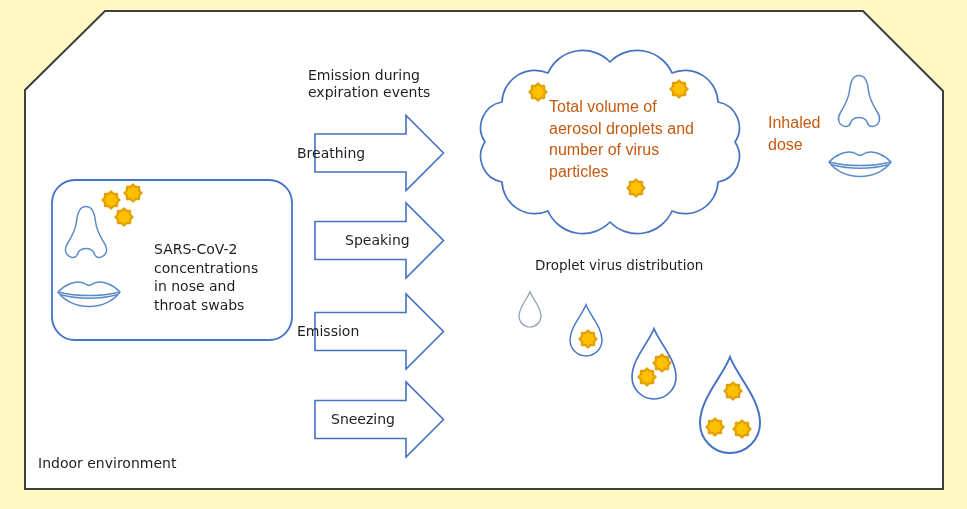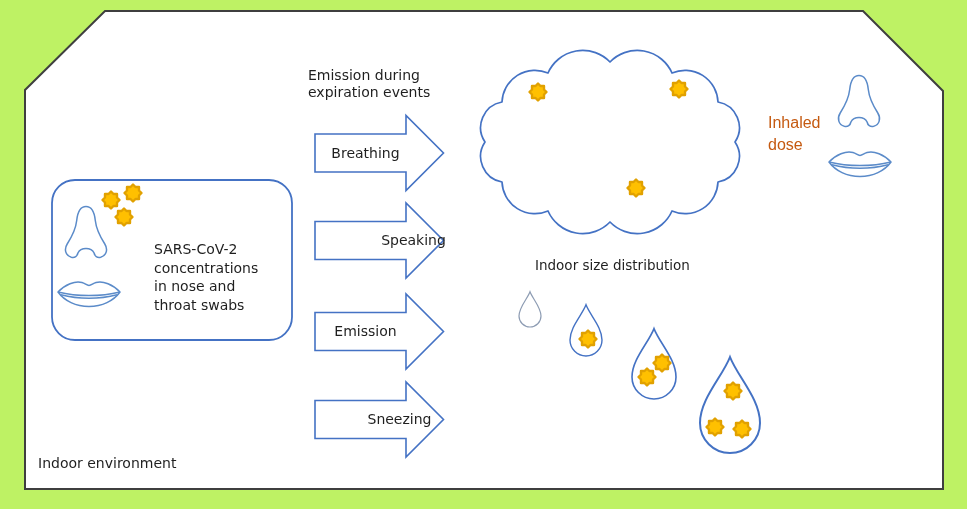--- a/index.html
+++ b/index.html
@@ -1,32 +1,32 @@
 <!DOCTYPE html>
 <html><head>
 <meta charset="utf-8">
 <style>
   html,body { margin:0; padding:0; background:#ffffff; }
   .canvas {
     position: relative;
     width: 967px;
     height: 509px;
-    background: #bef264;
+    background: #fef9c3;
     font-family: "DejaVu Sans", sans-serif;
     color: #1f1f1f;
     overflow: hidden;
     text-decoration: underline;
   }
   svg.layer { position:absolute; left:0; top:0; }
   .txt { position:absolute; white-space: pre-line; }
   .black-sm { font-size:14px; line-height:17px; color:#1f1f1f; }
   .emission-heading { left:308px; top:67px; width:150px; }
   .arrow-label {
-    position:absolute; left:320px; width:91px; height:18px;
-    text-align:center; font-size:14px; line-height:18px; color:#1f1f1f;
+    position:absolute; left:297px; width:91px; height:18px;
+    font-size:14px; line-height:18px; color:#1f1f1f;
   }
   .arrow-label.a0 { top:144px; }
   .arrow-label.a1 { top:231px;margin-left:48px; }
   .arrow-label.a2 { top:322px; }
   .arrow-label.a3 { top:410px;margin-left:34px; }
   .source-box-text { left:154px; top:220px; width:140px; font-size:14px; line-height:18.5px;margin-top:20px; }
   .orange-text {
     font-family:"Liberation Sans", sans-serif;
     color:#C55A11; font-size:16px; line-height:21.5px;
   }
@@ -109,20 +109,24 @@
   <div class="arrow-label a0">Breathing</div>
   <div class="arrow-label a1">Speaking</div>
   <div class="arrow-label a2">Emission</div>
   <div class="arrow-label a3">Sneezing</div>
 
   <div class="txt source-box-text">SARS-CoV-2
 concentrations
 in nose and
 throat swabs</div>
 
+  <div class="txt orange-text cloud-text">Total volume of
+aerosol droplets and
+number of virus
+particles</div>
 
-  <div class="txt black-sm droplet-heading">Indoor size distribution</div>
+  <div class="txt black-sm droplet-heading">Droplet virus distribution</div>
 
   <div class="txt orange-text inhaled-text">Inhaled
 dose</div>
 
   <div class="txt black-sm indoor-label">Indoor environment</div>
 </div>
 
 </body></html>

